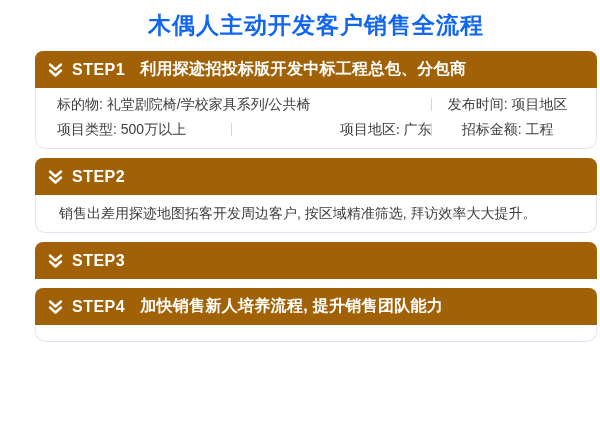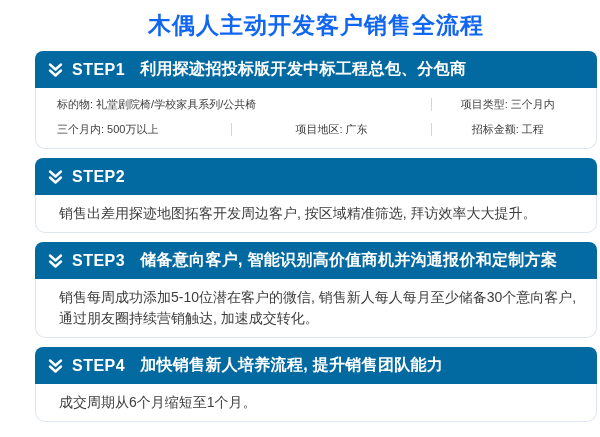--- a/index.html
+++ b/index.html
@@ -18,21 +18,21 @@
     font-weight: 700;
     letter-spacing: 1px;
     line-height: 30px;
     margin-bottom: 11px;
     white-space: nowrap;
   }
 
   .card { margin-bottom: 9px; }
 
   .card-header {
-    background: #0369a1;
+    background: #a16207;
     color: #ffffff;
     height: 37px;
     display: flex;
     align-items: center;
     border-radius: 8px 8px 0 0;
     padding: 8px 13px;
     white-space: nowrap;
     overflow: hidden;
   }
   .chev { display: inline-flex; align-items: center; margin-right: 9px; flex: none; }
@@ -52,26 +52,26 @@
     background: #ffffff;
     border: 1px solid #dfe6f2;
     border-top: none;
     border-radius: 0 0 10px 10px;
     color: #3d3d3d;
     font-weight: 500;
     overflow: hidden;
   }
 
   
-  .table-body { padding: 4px 13px 6px 21px; font-size: 11px; }
+  .table-body { padding: 4px 13px 6px 21px; font-size: 14px; }
   .t-row { display: flex; align-items: center; height: 25px; white-space: nowrap; overflow: hidden; }
   .vdiv { width: 1px; height: 13px; background: #d5d5d5; flex: none; }
   .c-wide { flex: 0 0 calc(71% + 1px); overflow: hidden; }
   .c-1 { flex: 0 0 33%; overflow: hidden; }
-  .c-2 { flex: 0 0 38%; text-align: center; overflow: hidden; }
+  .c-2 { flex: 0 0 38%; text-align: right; overflow: hidden; font-family: Liberation Serif, serif; }
   .c-3 { flex: 1; text-align: center; overflow: hidden; }
 
   
   .text-body { padding: 8px 12px 8px 23px; font-size: 14px; }
   .line { line-height: 21px; white-space: nowrap; overflow: hidden; }
 </style>
 </head>
 <body>
 
 <div class="page">
@@ -86,24 +86,24 @@
             <path d="M2 8.5 L7.5 13.5 L13 8.5" fill="none" stroke="#fff" stroke-width="2.4" stroke-linecap="round" stroke-linejoin="round"></path>
           </svg>
       </span>
       <span class="step-label">STEP1</span>
       <span class="step-heading">利用探迹招投标版开发中标工程总包、分包商</span>
     </div>
     <div class="card-body table-body">
       <div class="t-row">
         <span class="c-wide">标的物: 礼堂剧院椅/学校家具系列/公共椅</span>
         <span class="vdiv"></span>
-        <span class="c-3">项目类型: 三个月内</span>
+        <span class="c-3">发布时间: 项目地区</span>
       </div>
       <div class="t-row">
-        <span class="c-1">三个月内: 500万以上</span>
+        <span class="c-1">项目类型: 500万以上</span>
         <span class="vdiv"></span>
         <span class="c-2">项目地区: 广东</span>
         <span class="vdiv"></span>
         <span class="c-3">招标金额: 工程</span>
       </div>
     </div>
   </section>
 
   <section class="card">
     <div class="card-header">
@@ -122,37 +122,31 @@
 
   <section class="card">
     <div class="card-header">
       <span class="chev">
         <svg width="15" height="16" viewBox="0 0 15 16">
             <path d="M2 2.5 L7.5 7.5 L13 2.5" fill="none" stroke="#fff" stroke-width="2.4" stroke-linecap="round" stroke-linejoin="round"></path>
             <path d="M2 8.5 L7.5 13.5 L13 8.5" fill="none" stroke="#fff" stroke-width="2.4" stroke-linecap="round" stroke-linejoin="round"></path>
           </svg>
       </span>
       <span class="step-label">STEP3</span>
-      <span class="step-heading">储备意向客户, 智能识别高价值商机并沟通报价和定制方案</span>
-    </div>
-    <div class="card-body text-body">
-      <div class="line">销售每周成功添加5-10位潜在客户的微信, 销售新人每人每月至少储备30个意向客户,</div>
-      <div class="line">通过朋友圈持续营销触达, 加速成交转化。</div>
     </div>
   </section>
 
   <section class="card">
     <div class="card-header">
       <span class="chev">
         <svg width="15" height="16" viewBox="0 0 15 16">
             <path d="M2 2.5 L7.5 7.5 L13 2.5" fill="none" stroke="#fff" stroke-width="2.4" stroke-linecap="round" stroke-linejoin="round"></path>
             <path d="M2 8.5 L7.5 13.5 L13 8.5" fill="none" stroke="#fff" stroke-width="2.4" stroke-linecap="round" stroke-linejoin="round"></path>
           </svg>
       </span>
       <span class="step-label">STEP4</span>
       <span class="step-heading">加快销售新人培养流程, 提升销售团队能力</span>
     </div>
     <div class="card-body text-body">
-      <div class="line">成交周期从6个月缩短至1个月。</div>
     </div>
   </section>
 
 </div>
 
 </body></html>

